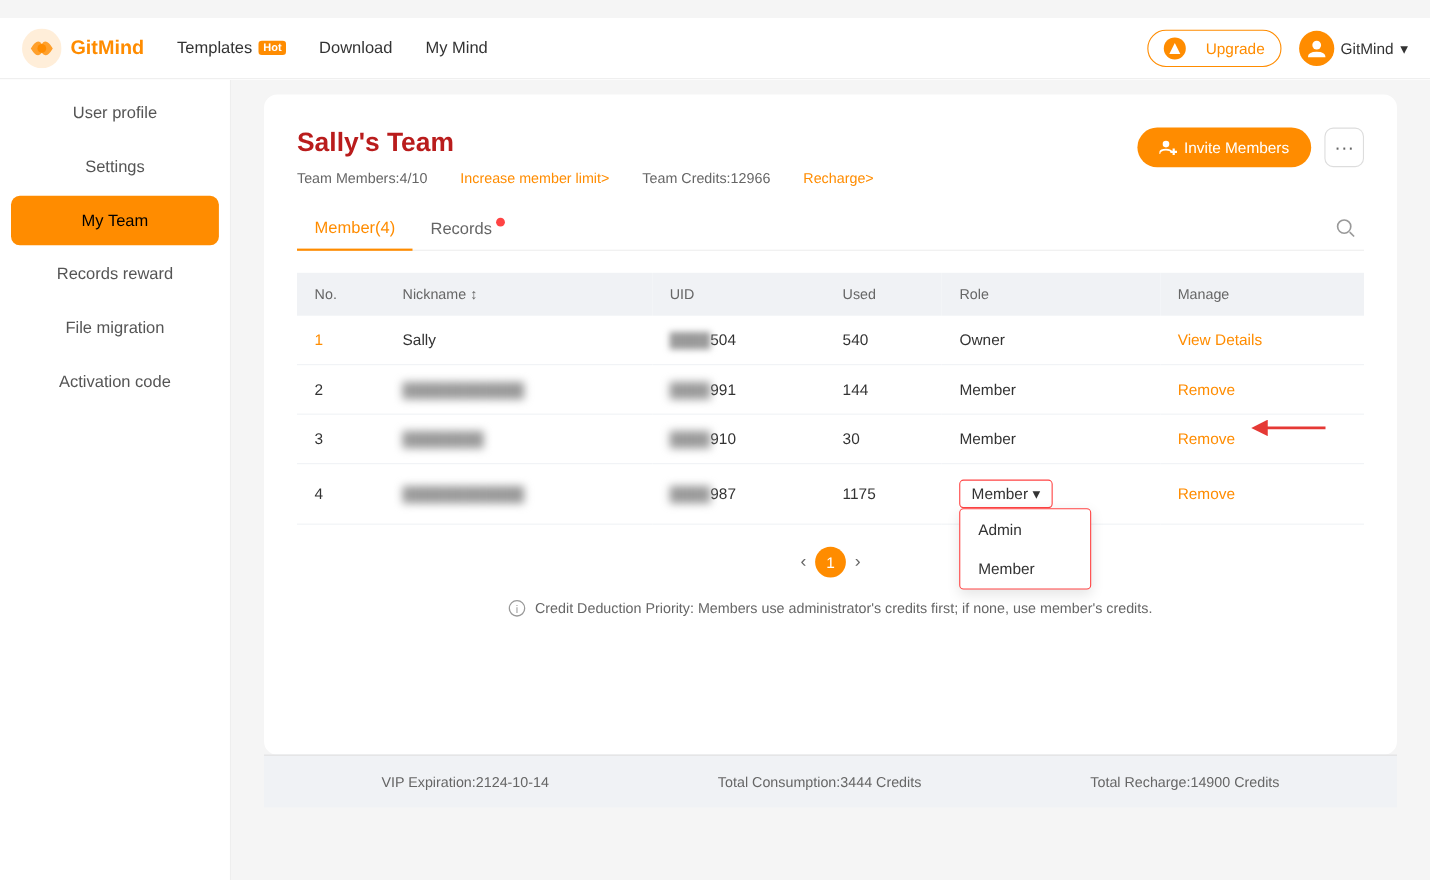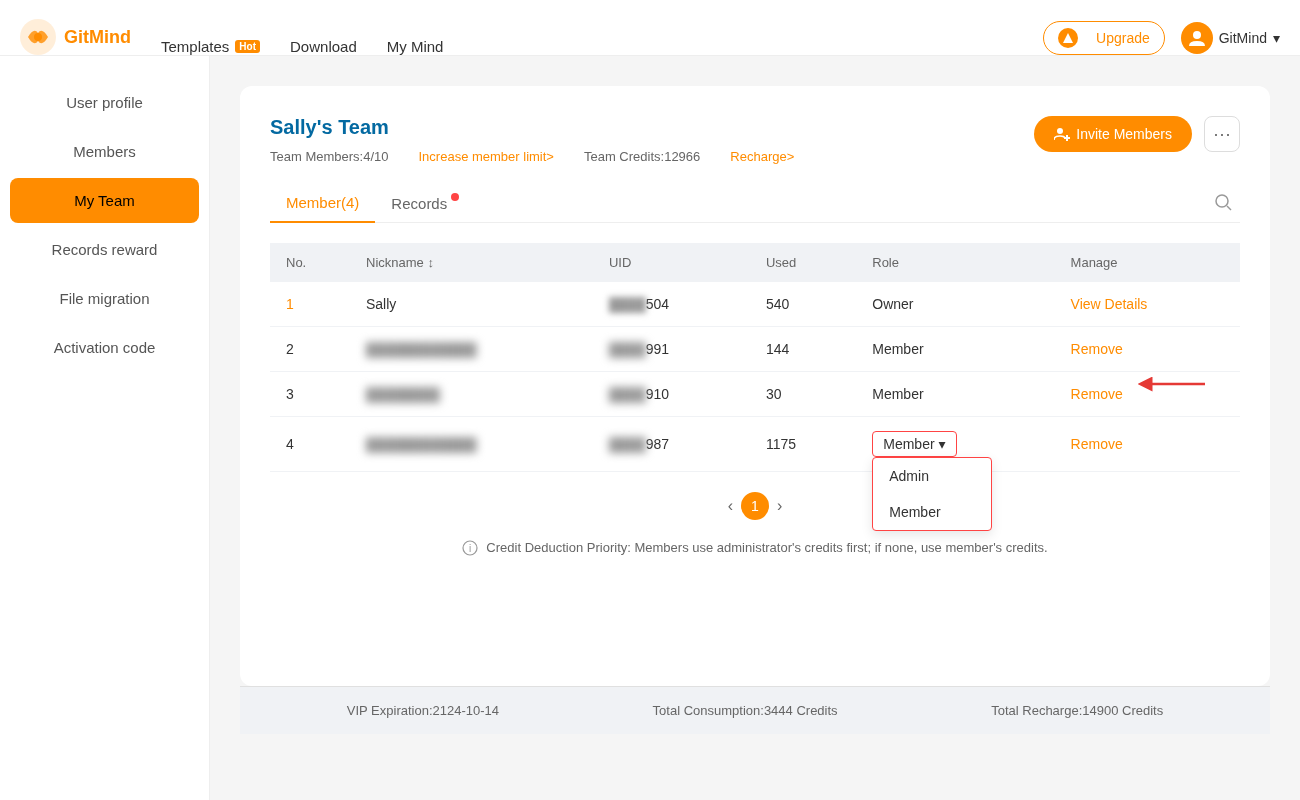--- a/index.html
+++ b/index.html
@@ -1,22 +1,22 @@
 <!DOCTYPE html>
 <html><head>
   <meta charset="utf-8">
   <style>
     * { box-sizing: border-box; margin: 0; padding: 0; }
     body { font-family: -apple-system, BlinkMacSystemFont, 'Segoe UI', Arial, sans-serif; background: #f5f5f5; color: #333; font-size: 14px; }
 
     
     .header {
-      display: flex; align-items: flex-end; height: 56px;
+      display: flex; align-items: center; height: 56px;
       background: #fff; border-bottom: 1px solid #eee;
-      padding: 0 20px; position: fixed; top: 0; left: 0; right: 0; z-index: 100;
+      padding: 0 20px; position: fixed; top: 16px; left: 0; right: 0; z-index: 100;
     }
     .logo { display: flex; align-items: center; gap: 8px; margin-right: 30px; cursor: pointer; }
     .logo-icon { width: 36px; height: 36px; }
     .logo-text { font-size: 18px; font-weight: bold; color: #ff8c00; }
     .nav { display: flex; align-items: center; gap: 30px; flex: 1; }
     .nav-item { font-size: 15px; color: #333; cursor: pointer; display: flex; align-items: center; gap: 6px; text-decoration: none; }
     .hot-badge { background: #ff8c00; color: #fff; font-size: 10px; padding: 1px 4px; border-radius: 3px; font-weight: bold; }
     .header-right { display: flex; align-items: center; gap: 16px; }
     .upgrade-btn {
       display: flex; align-items: center; gap: 18px;
@@ -47,21 +47,21 @@
 
     
     .main { flex: 1; overflow-y: auto; padding: 30px; background: #f5f5f5; }
     .content-card {
       background: #fff; border-radius: 12px; padding: 30px;
       min-height: 600px;
     }
 
     
     .team-header { display: flex; justify-content: space-between; align-items: flex-start; margin-bottom: 20px; }
-    .team-title { font-size: 20px; font-weight: bold; color: #0369a1; }
+    .team-title { font-size: 24px; font-weight: bold; color: #b91c1c; }
     .team-meta { display: flex; gap: 30px; margin-top: 10px; font-size: 13px; color: #666; justify-content: flex-end; }
     .team-meta a { color: #ff8c00; text-decoration: none; }
     .team-actions { display: flex; align-items: flex-start; gap: 12px; }
     .invite-btn {
       background: #ff8c00; color: #fff; border: none; border-radius: 20px;
       padding: 10px 20px; cursor: pointer; font-size: 14px;
       display: flex; align-items: center; gap: 6px;
     }
     .more-btn {
       width: 36px; height: 36px; border: 1px solid #ddd; border-radius: 8px;
@@ -161,21 +161,21 @@
   </div>
 </header>
 
 <div class="layout">
 
   <aside class="sidebar">
     <div class="sidebar-item">
       <span>User profile</span>
     </div>
     <div class="sidebar-item">
-      <span>Members</span>
+      <span>Settings</span>
     </div>
     <div class="sidebar-item active">
       <span>My Team</span>
     </div>
     <div class="sidebar-item">
       <span>Records reward</span>
     </div>
     <div class="sidebar-item">
       <span>File migration</span>
     </div>

